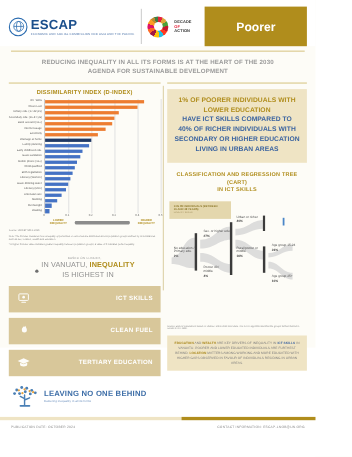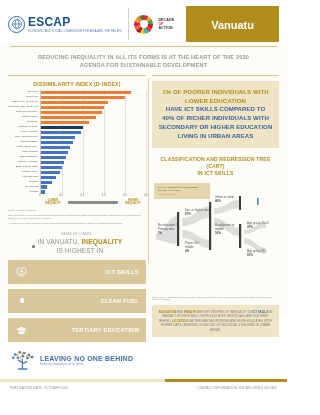--- a/index.html
+++ b/index.html
@@ -151,21 +151,21 @@
     <div class="divider-v"></div>
     <div class="logo-escap">
       <div class="sdg-wheel"></div>
       <div class="sdg-text">
         <div class="sdg-line">DECADE</div>
         <div class="sdg-line red">OF</div>
         <div class="sdg-line">ACTION</div>
       </div>
     </div>
     <div class="title-banner">
-      <div class="l2">Vanuatu</div>
+      <div class="l2">Poorer</div>
     </div>
   </div>
 
   <div class="hr-gold"></div>
 
   <div class="subtitle">REDUCING INEQUALITY IN ALL ITS FORMS IS AT THE HEART OF THE 2030 AGENDA FOR SUSTAINABLE DEVELOPMENT</div>
 
   <div class="body">
 
     <div class="col-left">

